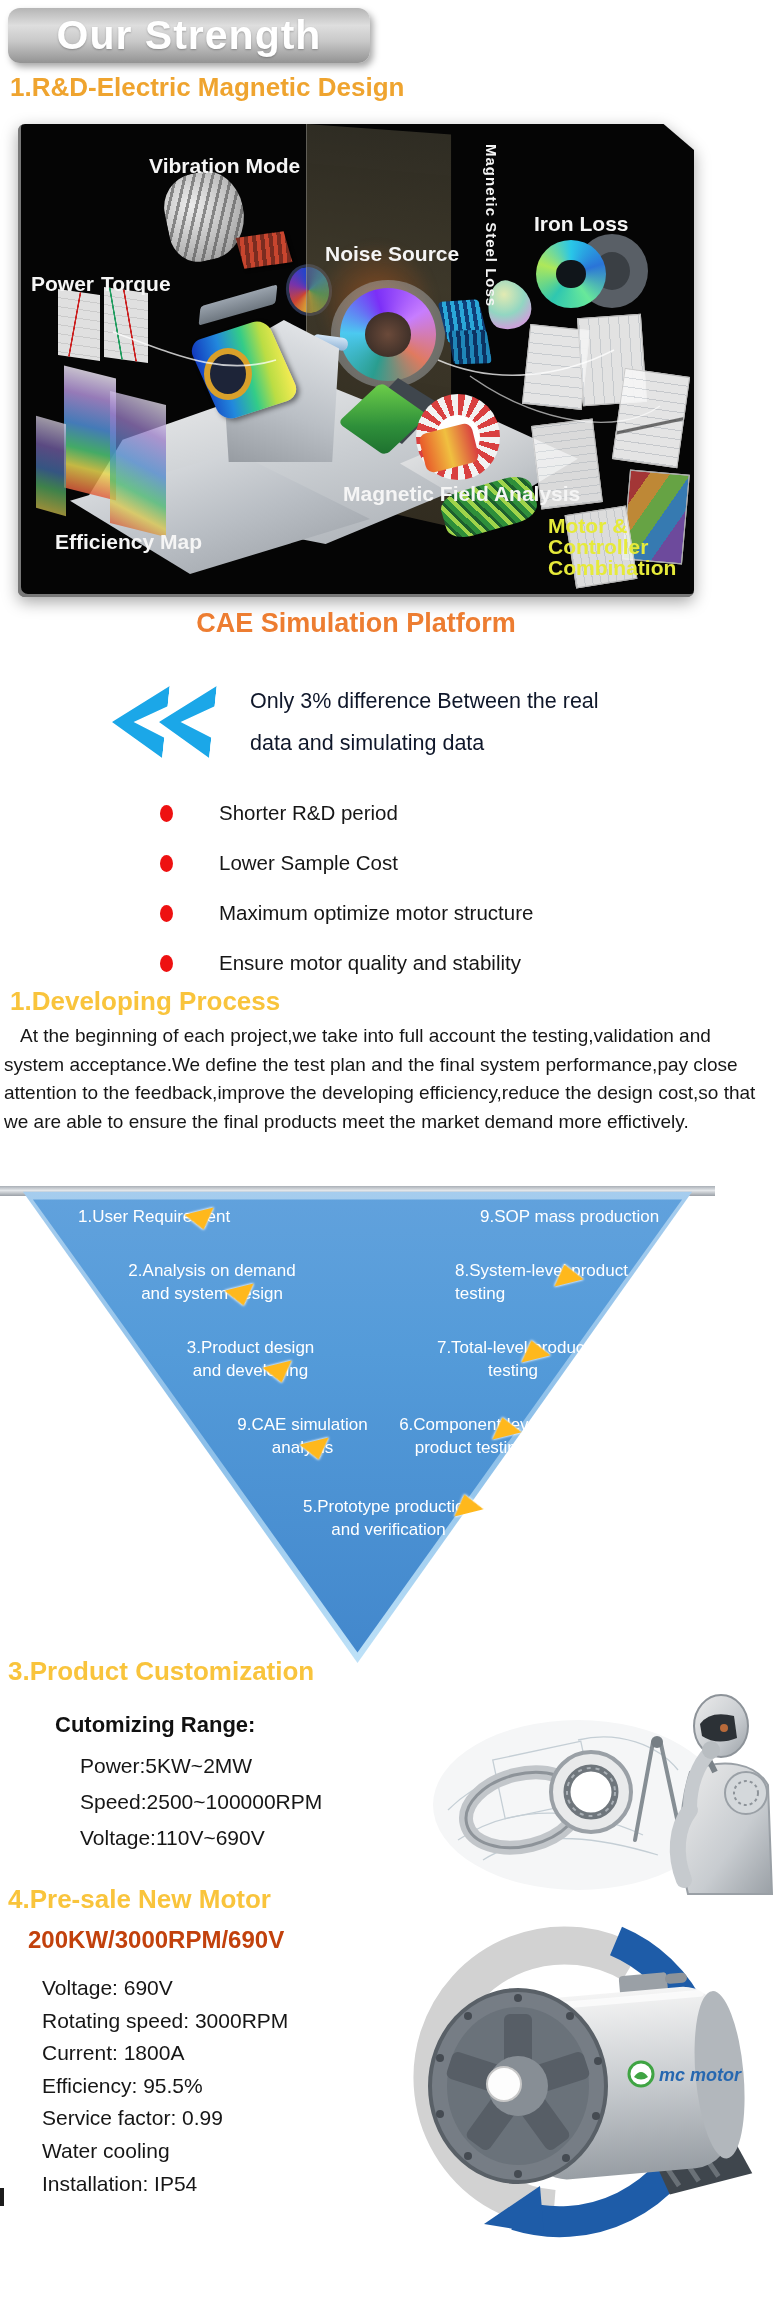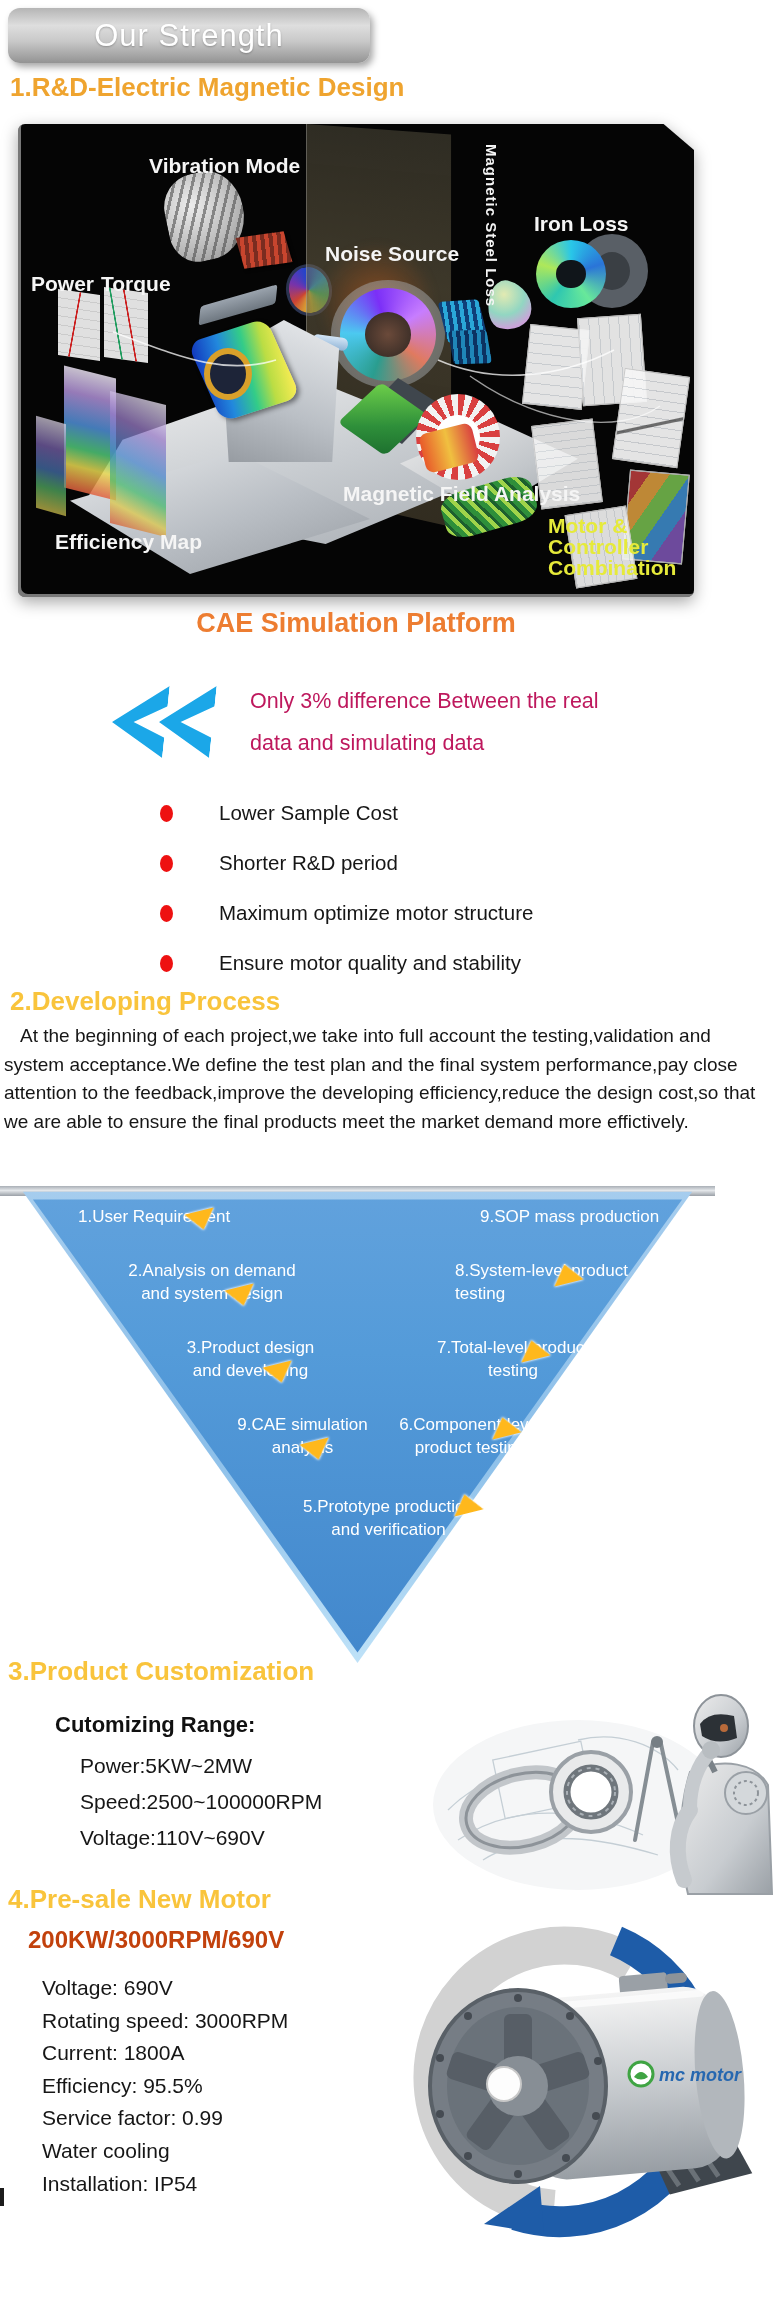--- a/index.html
+++ b/index.html
@@ -3,21 +3,21 @@
 <meta charset="utf-8">
 <style>
   html,body{margin:0;padding:0;background:#ffffff;}
   #page{position:relative;width:775px;height:2300px;background:#ffffff;overflow:hidden;
         font-family:"Liberation Sans",sans-serif;color:#111;}
 
   
   .banner{position:absolute;left:8px;top:8px;width:362px;height:55px;border-radius:12px;
     background:linear-gradient(180deg,#b5b5b5 0%,#dedede 32%,#c9c9c9 60%,#939393 100%);
     box-shadow:3px 4px 7px rgba(0,0,0,.35);display:flex;align-items:center;justify-content:center;}
-  .banner span{color:#fff;font-size:31px;font-weight:400;letter-spacing:1px;
+  .banner span{color:#fff;font-size:41px;font-weight:700;letter-spacing:1px;
     text-shadow:0 1px 2px rgba(0,0,0,.25);}
 
   
   .h-gold{position:absolute;font-size:26px;font-weight:600;color:#efa42f;}
   .h-yellow{position:absolute;font-size:26px;font-weight:600;color:#f9c43c;}
   .h1{left:10px;top:72px;}
   .h2{left:10px;top:986px;}
   .h3{left:8px;top:1656px;}
   .h4{left:8px;top:1884px;}
 
@@ -32,21 +32,21 @@
   .vlabel{position:absolute;color:#f5f5f5;font-size:15px;font-weight:600;white-space:nowrap;
     transform:rotate(90deg);transform-origin:0 0;letter-spacing:1px;z-index:9;}
   .shape{position:absolute;}
 
   
   .caption{position:absolute;left:18px;top:608px;width:676px;text-align:center;
     font-size:27px;font-weight:700;color:#ed7d31;}
   .chev{position:absolute;width:54px;height:72px;background:#1ba7e8;transform:skewX(-6deg);
     clip-path:polygon(100% 0,0 50%,100% 100%,100% 72%,40% 50%,100% 28%);}
   .highlight{position:absolute;left:250px;top:680px;width:440px;font-size:21.5px;
-    line-height:42px;color:#be185d;}
+    line-height:42px;color:#0f172a;}
 
   
   .bullets{position:absolute;left:160px;top:788px;}
   .brow{height:50px;display:flex;align-items:center;}
   .dot{width:13px;height:17px;border-radius:50%;background:#ee1111;margin-right:46px;flex:0 0 auto;}
   .btext{font-size:20.5px;color:#161616;}
 
   
   .para{position:absolute;left:4px;top:1022px;width:768px;font-size:19px;line-height:28.5px;
     color:#161616;text-indent:16px;}
@@ -172,37 +172,37 @@
   <span class="chev" style="left:112px;top:686px;"></span>
   <span class="chev" style="left:159px;top:686px;"></span>
   <div class="highlight">
     <div>Only 3% difference Between the real</div>
     <div>data and simulating data</div>
   </div>
 
   <div class="bullets">
     <div class="brow">
       <span class="dot"></span>
-      <span class="btext">Lower Sample Cost</span>
+      <span class="btext">Shorter R&amp;D period</span>
     </div>
     <div class="brow">
       <span class="dot"></span>
-      <span class="btext">Shorter R&amp;D period</span>
+      <span class="btext">Lower Sample Cost</span>
     </div>
     <div class="brow">
       <span class="dot"></span>
       <span class="btext">Maximum optimize motor structure</span>
     </div>
     <div class="brow">
       <span class="dot"></span>
       <span class="btext">Ensure motor quality and stability</span>
     </div>
   </div>
 
-  <div class="h-yellow h2">2.Developing Process</div>
+  <div class="h-yellow h2">1.Developing Process</div>
   <div class="para">At the beginning of each project,we take into full account the testing,validation and system acceptance.We define the test plan and the final system performance,pay close attention to the feedback,improve the developing efficiency,reduce the design cost,so that we are able to ensure the final products meet the market demand more effictively.</div>
 
   <div class="process">
     <div class="proc-bar"></div>
     <div class="tri-glow"></div>
     <div class="tri-fill"></div>
     <div class="step s1">1.User Requirement</div>
     <div class="step s2">2.Analysis on demand
 and system design</div>
     <div class="step s3">3.Product design

